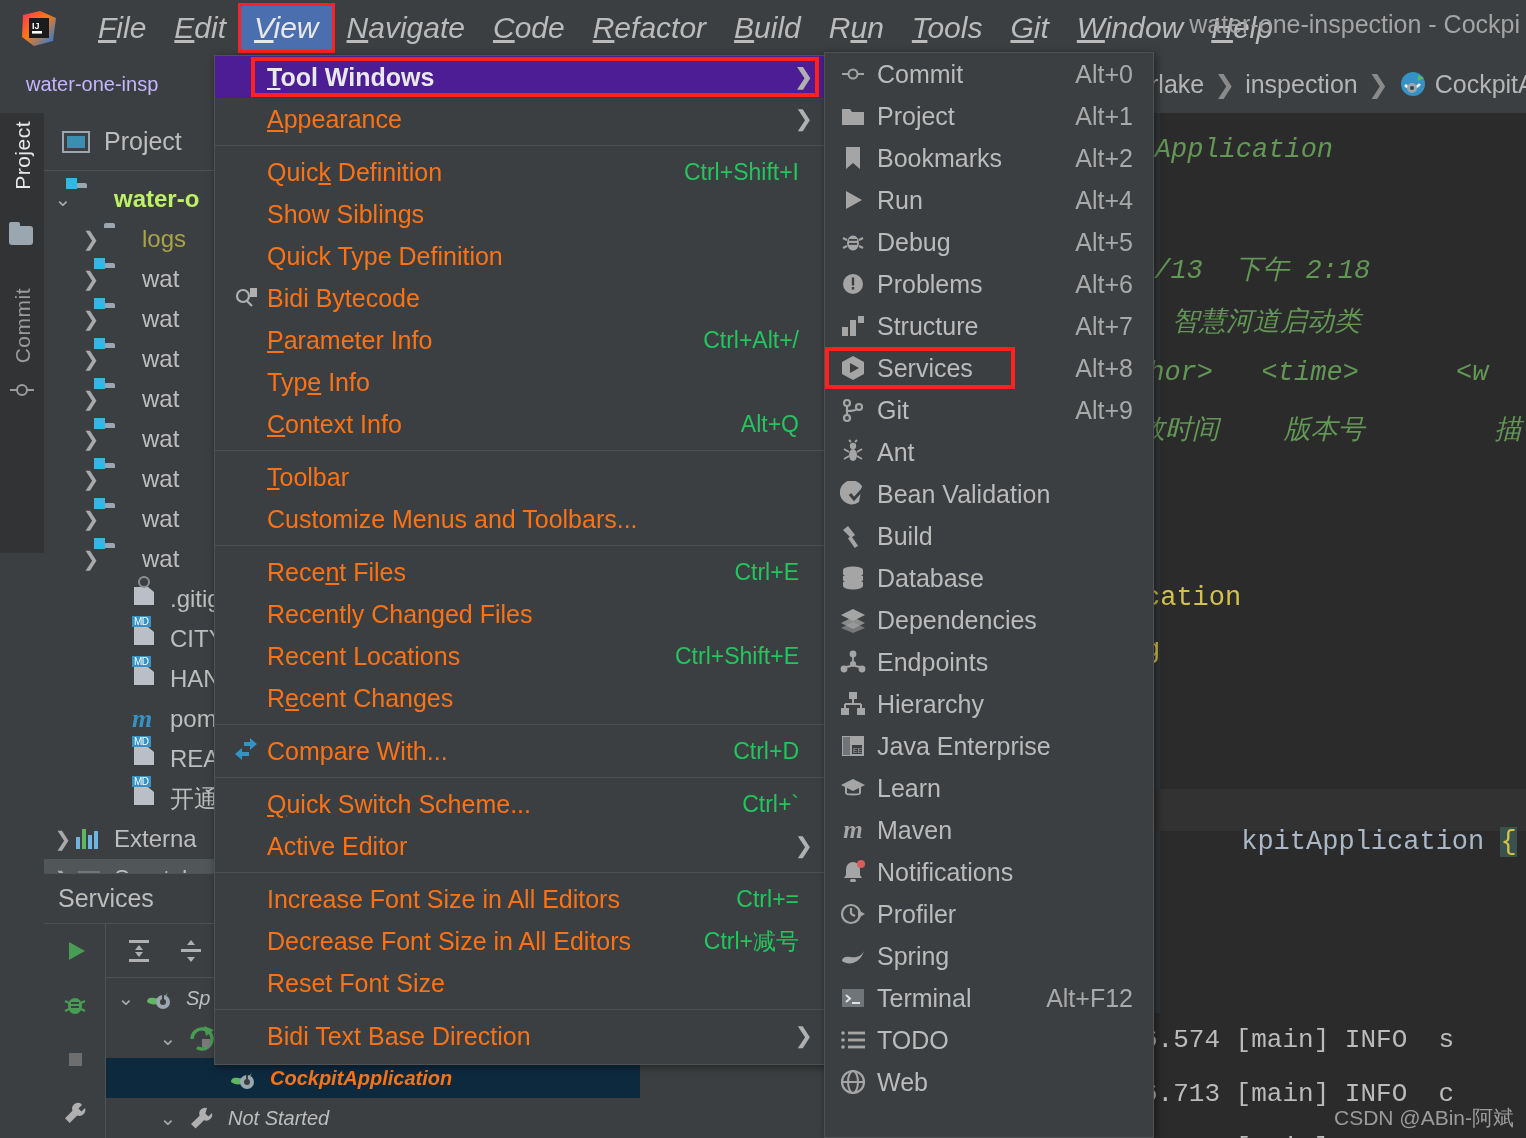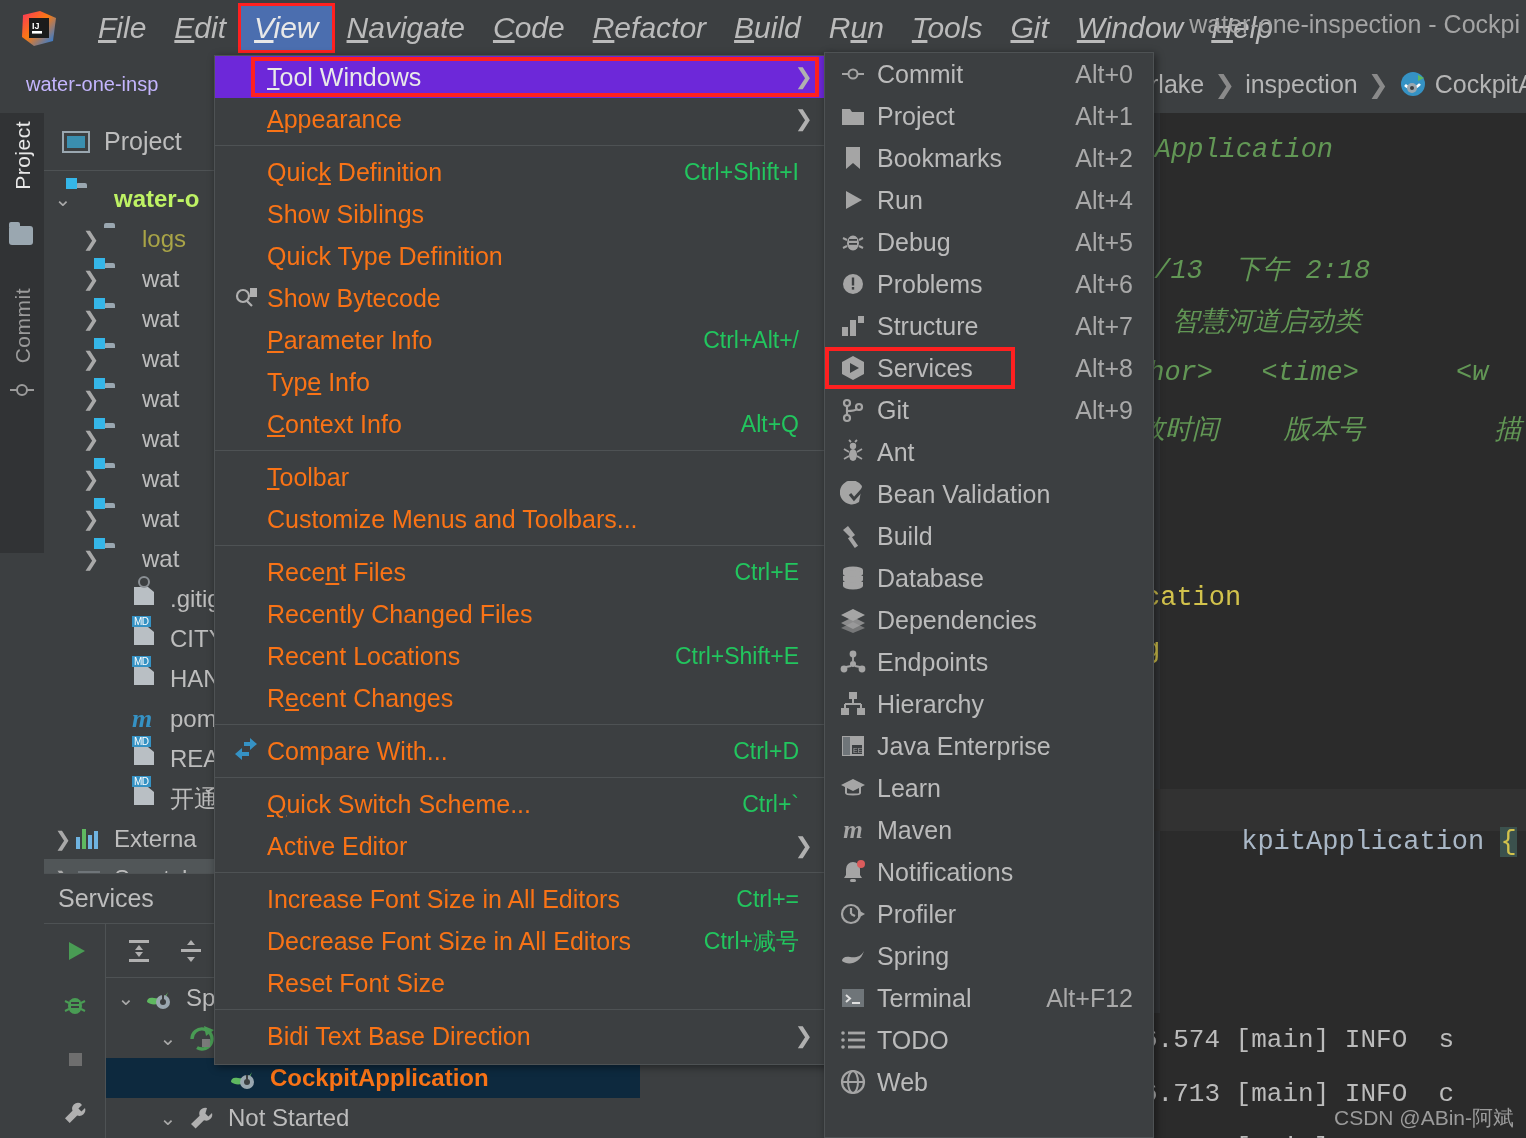--- a/index.html
+++ b/index.html
@@ -82,21 +82,21 @@
     background: #3c3f41; display: flex; align-items: center; border-top: 1px solid #4e5254;
   }
   .svc-hdr .lbl { font-size: 25px; color: #bdbdbd; margin-left: 14px; }
   .svc-body { position: absolute; left: 44px; top: 923px; width: 596px; height: 215px; background: #3c3f41; border-top: 1px solid #4e5254; }
   .svc-toolbar { position: absolute; left: 0; top: 0; width: 62px; height: 215px; border-right: 1px solid #4e5254; }
   .svc-tbtn { height: 54px; display:flex; align-items:center; justify-content:center; }
   .svc-tree { position:absolute; left: 62px; top: 0; right: 0; height: 215px; }
   .svc-toprow { height: 54px; display:flex; align-items:center; border-bottom:1px solid #4e5254; gap: 22px; padding-left: 18px; }
   .srow { display:flex; align-items:center; height:40px; white-space:nowrap; }
   .srow .arrow { width: 40px; text-align:center; color:#a9a9a9; font-size: 20px; flex:none; }
-  .srow .lbl { font-size: 24px; color:#bdbdbd; }
+  .srow .lbl { font-size: 20px; color:#bdbdbd;font-style:italic; }
   .srow.sel { background: #0d293e; }
   .srow.sel .lbl { color:#f97316; font-weight: bold; }
 
   
   .breadcrumb {
     position: absolute; left: 1150px; top: 55px; width: 376px; height: 58px;
     background: #3c3f41; display: flex; align-items: center; white-space: nowrap;
     font-size: 25px; color: #b5b5b5; overflow: hidden;
   }
   .breadcrumb .sep { color: #8a8a8a; margin: 0 10px; }
@@ -129,21 +129,21 @@
     z-index: 50;
   }
   .mrow {
     position: relative; height: 42px; display: flex; align-items: center; white-space: nowrap;
   }
   .mrow .micon { width: 34px; margin-left: 14px; flex: none; display:flex; align-items:center; justify-content:center; }
   .mrow .mlabel { font-size: 25px; color: #f97316; margin-left: 4px; }
   .mrow .mlabel u { text-decoration: underline; }
   .mrow .macc { position: absolute; right: 30px; font-size: 23px; color: #22c55e; }
   .mrow .marrow { position: absolute; right: 16px; font-size: 22px; color: #b0b0b0; }
-  .mrow.hl { background: #6d28d9; }
+  .mrow.hl { background: #4c1d95; font-weight: bold; }
   .mrow.hl .mlabel { color: #e9e9e9; }
   .mrow .rbox {
     position: absolute; left: 36px; top: 1px; right: 10px; bottom: 1px;
     border: 4px solid #ff2020; pointer-events: none;
   }
   .msep { height: 1px; background: #4e5254; margin: 5px 0; }
 
   
   .submenu {
     position: absolute; left: 824px; top: 52px; width: 330px; height: 1086px;
@@ -505,21 +505,21 @@
       <div class="mrow">
         <span class="micon">
           <svg width="26" height="26" viewBox="0 0 26 26">
             <g stroke="#b0b0b0" stroke-width="2.2" fill="none">
               <circle cx="10" cy="11" r="6"></circle>
               <line x1="14" y1="16" x2="19" y2="21"></line>
             </g>
             <rect x="17" y="3" width="7" height="9" fill="#b0b0b0"></rect>
           </svg>
         </span>
-        <span class="mlabel">Show Bytecode</span>
+        <span class="mlabel">Bidi Bytecode</span>
       </div>
       <div class="mrow">
         <span class="micon"></span>
         <span class="mlabel"><u>P</u>arameter Info</span>
         <span class="macc">Ctrl+Alt+/</span>
       </div>
       <div class="mrow">
         <span class="micon"></span>
         <span class="mlabel">Typ<u>e</u> Info</span>
       </div>

